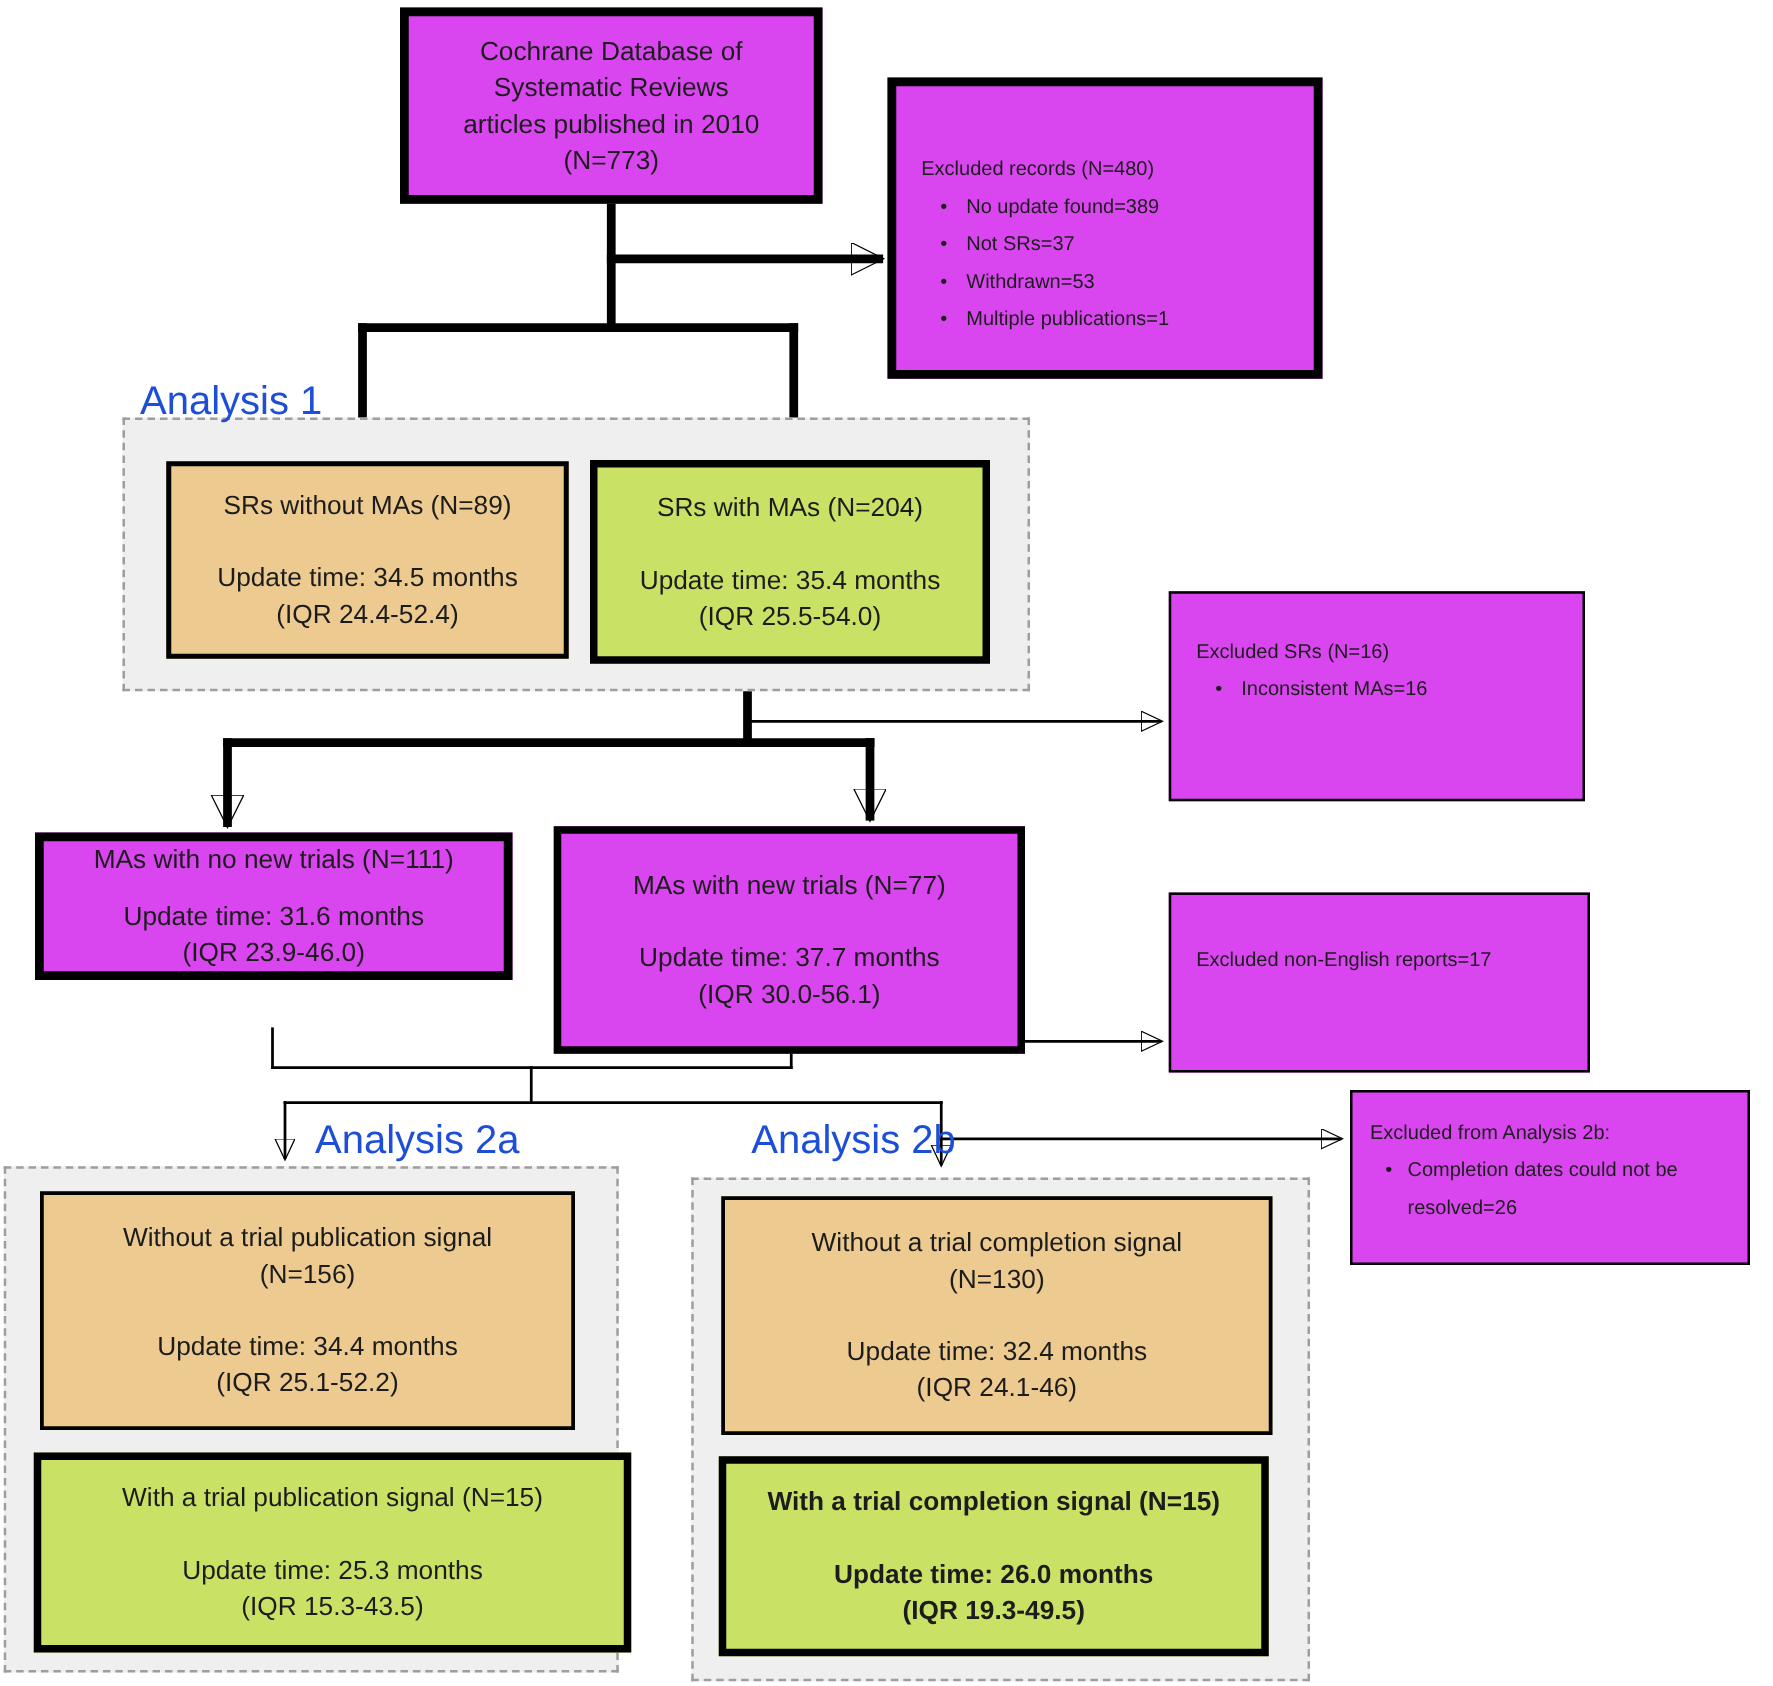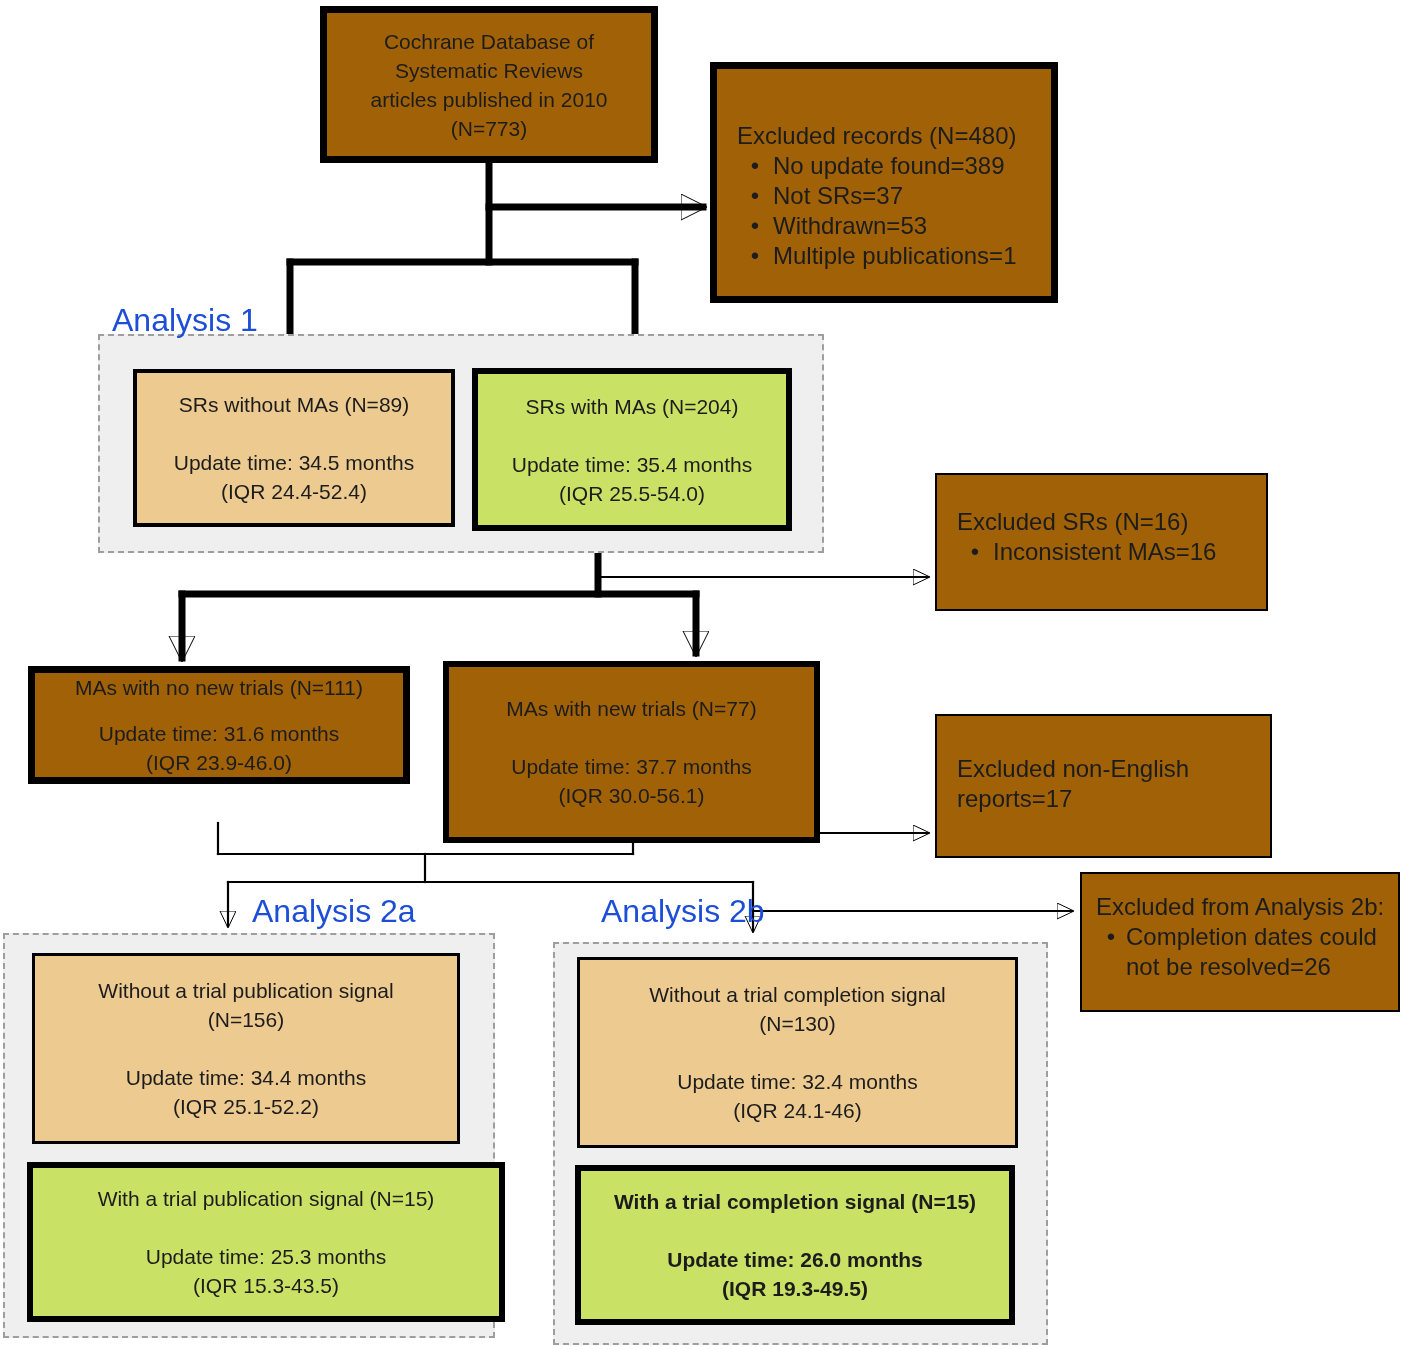--- a/index.html
+++ b/index.html
@@ -12,29 +12,29 @@
   }
   .wires{position:absolute;left:0;top:0;}
   .wires path{stroke:var(--line);fill:none;}
   .wires .thick{stroke-width:7;stroke-linecap:square;}
   .wires .thin{stroke-width:2.2;stroke-linecap:square;}
   marker path{fill:var(--line);stroke:none;}
 
   .zone{position:absolute; box-sizing:border-box; background:var(--zone); border:2px dashed var(--dash);}
   .zone-label{position:absolute; font-size:32px; color:#1d4ed8;}
 
-  .box{position:absolute; box-sizing:border-box; background:#a16207; border-style:solid; border-color:#000;}
+  .box{position:absolute; box-sizing:border-box; background:#d946ef; border-style:solid; border-color:#000;}
   .bw7{border-width:7px}.bw6{border-width:6px}.bw4{border-width:4px}.bw3{border-width:3px}.bw2{border-width:2px}
   .tan{background:var(--tan);} .green{background:var(--green);}
 
   .center{display:flex;flex-direction:column;align-items:center;justify-content:center;text-align:center;
           font-size:21px;line-height:29px;}
   .blank{height:29px;}
 
-  .excl{font-size:24px;line-height:30px;text-align:left;}
+  .excl{font-size:16px;line-height:30px;text-align:left;}
   .excl .title{margin:0;}
   ul.bullets{list-style:none;margin:0;padding:0;}
   ul.bullets li{display:flex;}
   ul.bullets li::before{content:"\2022"; flex:0 0 36px; text-align:center;}
   ul.bullets.tight li::before{flex:0 0 30px;}
 </style>
 </head>
 <body>
 
 <div id="canvas">
@@ -102,21 +102,21 @@
     <div>Update time: 34.5 months</div>
     <div>(IQR 24.4-52.4)</div>
   </div>
   <div class="box bw6 center green" style="left:472px;top:368px;width:320px;height:163px;">
     <div>SRs with MAs (N=204)</div>
     <div class="blank"></div>
     <div>Update time: 35.4 months</div>
     <div>(IQR 25.5-54.0)</div>
   </div>
 
-  <div class="box bw2 excl" style="left:935px;top:473px;width:333px;height:138px;padding:32px 10px 0 20px;">
+  <div class="box bw2 excl" style="left:935px;top:473px;width:333px;height:168px;padding:32px 10px 0 20px;">
     <p class="title">Excluded SRs (N=16)</p>
     <ul class="bullets">
       <li>Inconsistent MAs=16</li>
     </ul>
   </div>
 
   <div class="box bw7 center" style="left:28px;top:666px;width:382px;height:118px;">
     <div>MAs with no new trials (N=111)</div>
     <div class="blank"></div>
     <div>Update time: 31.6 months</div>

